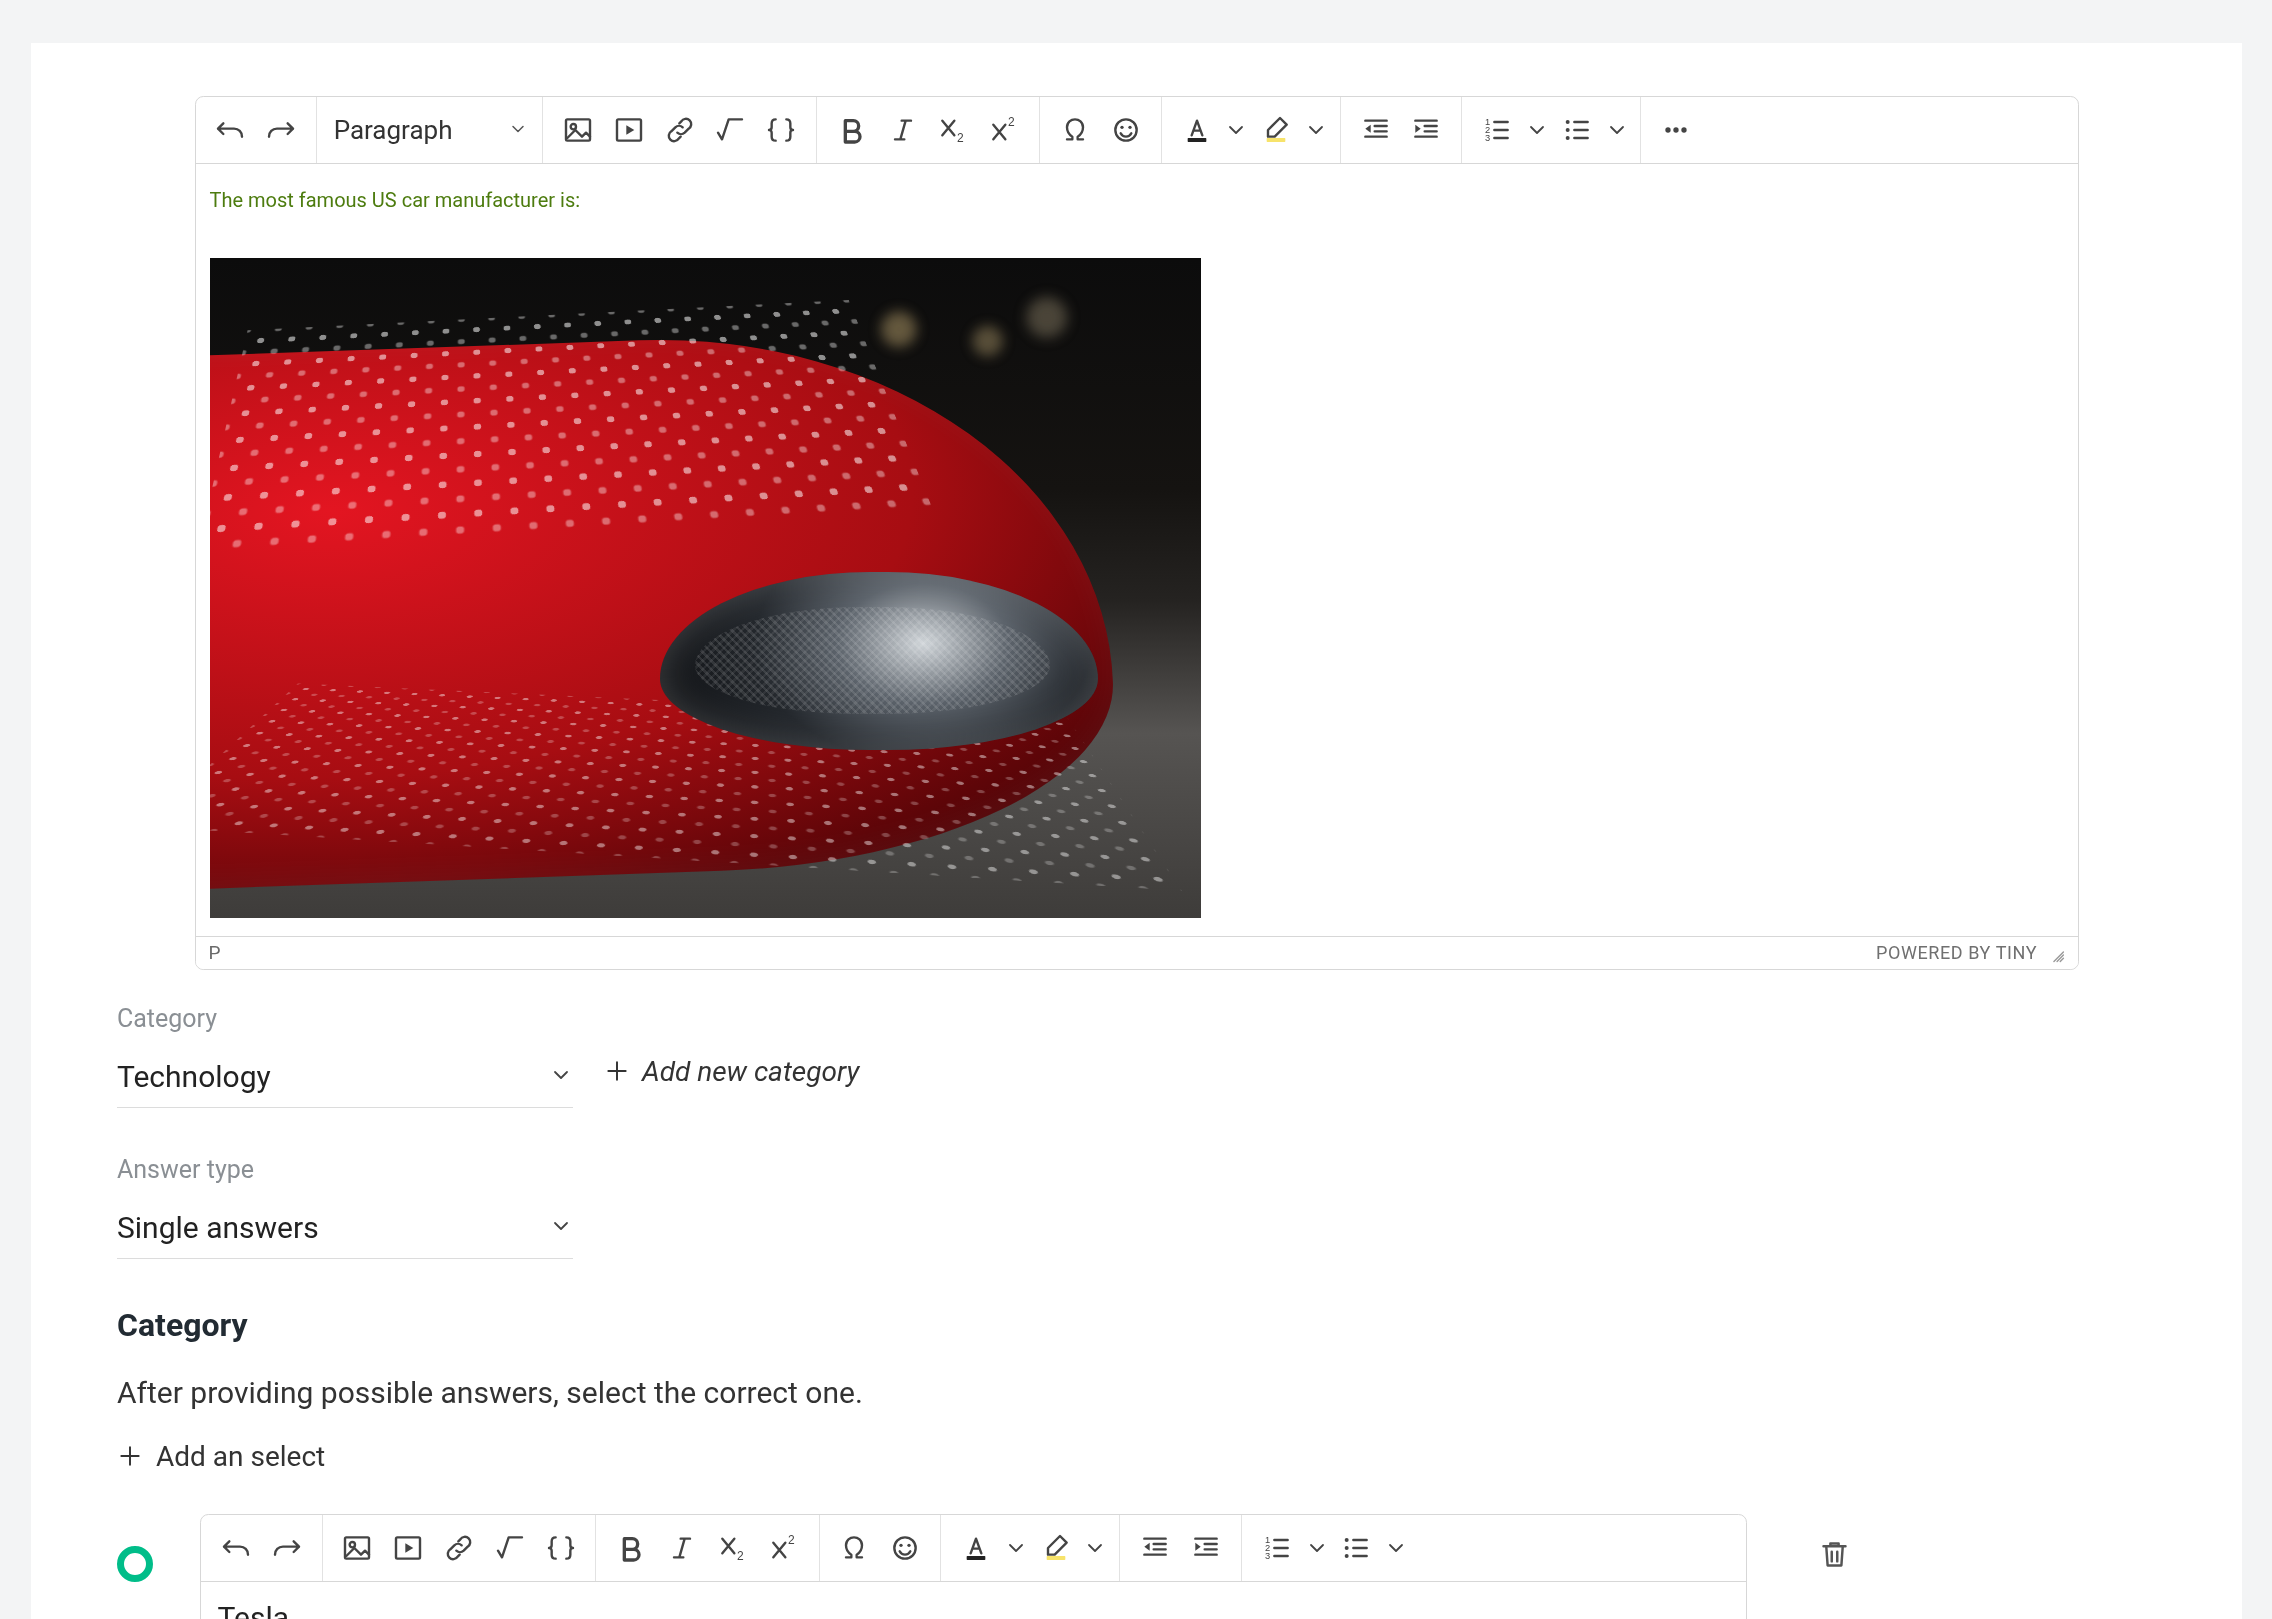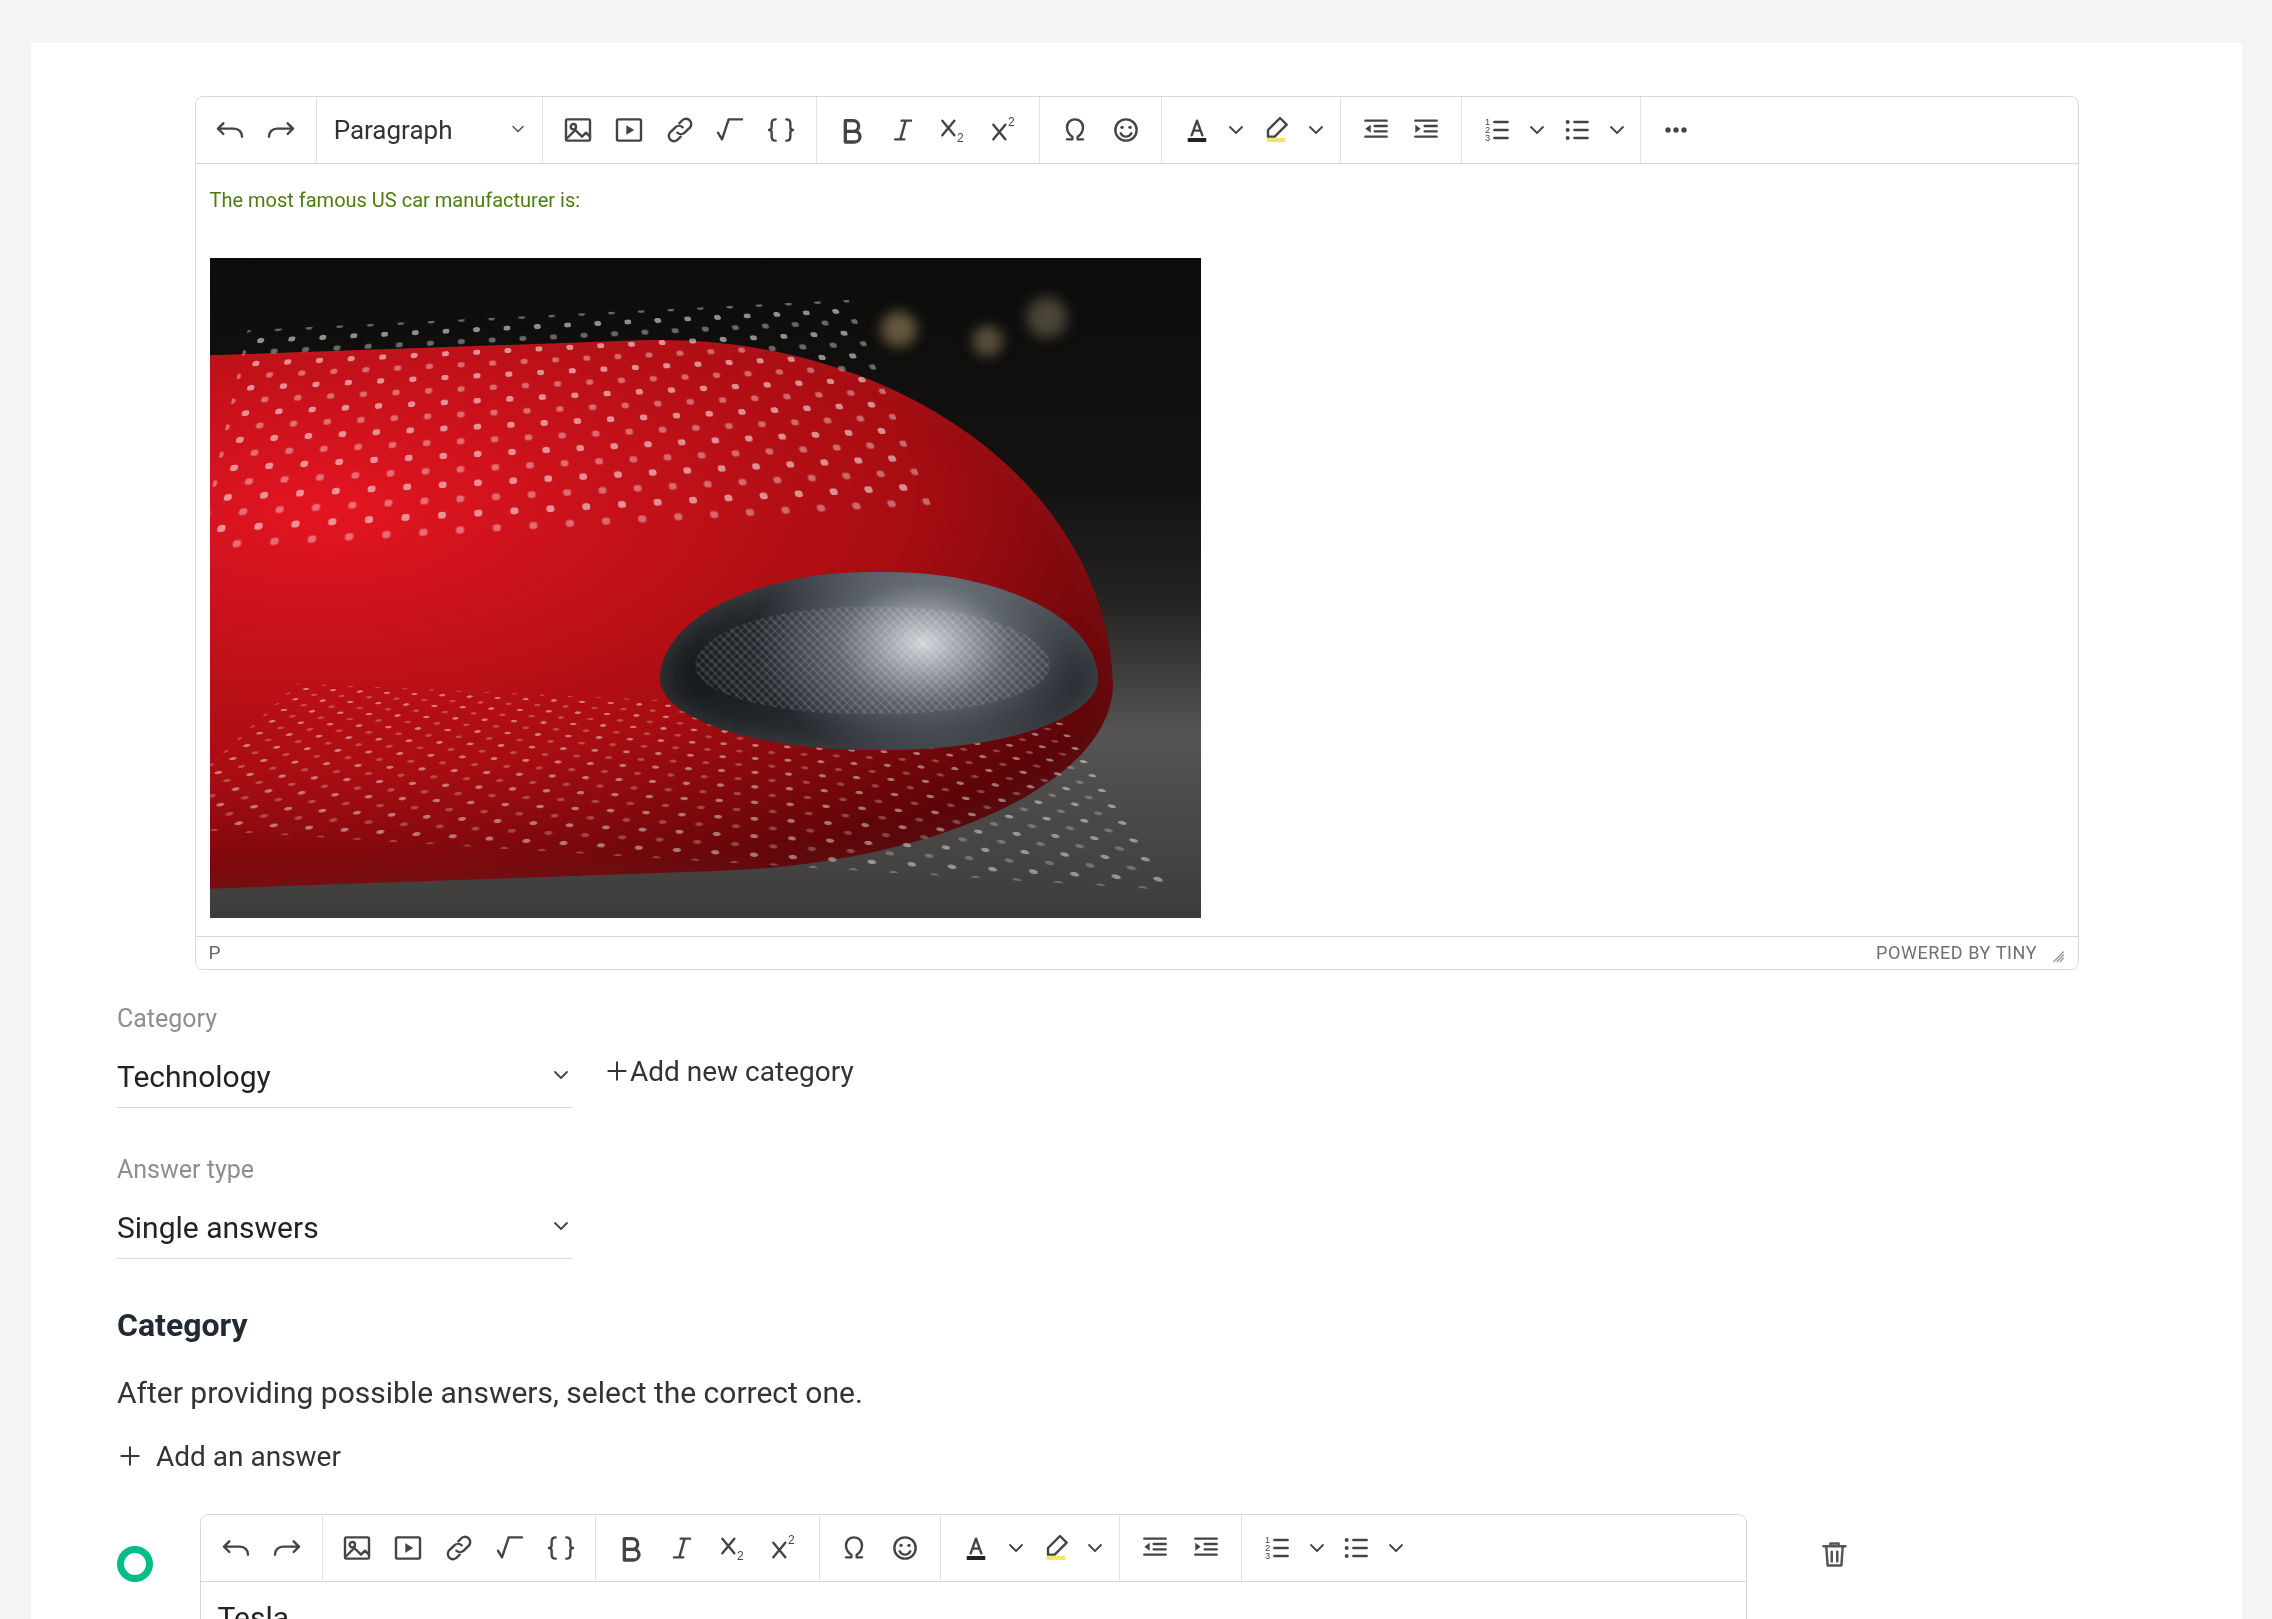--- a/index.html
+++ b/index.html
@@ -185,23 +185,25 @@
     align-items: center;
     justify-content: space-between;
     font-size: 30px;
     color: #222;
     text-align: center;
   }
   .field-value .chev { color: #444; }
   .link-btn {
     display: inline-flex;
     align-items: center;
+    gap: 12px;
     font-size: 28px;
     color: #333;
     margin-top: 20px;
+    font-style: italic;
   }
   .link-btn .plus { width: 26px; height: 26px; }
 
   .answers-h {
     margin-top: 47px;
     font-size: 32px;
     font-weight: 700;
     color: #222b33;
   }
   .answers-help {
@@ -504,21 +506,21 @@
       </span>
     </div>
 
     <div class="answers-h">Category</div>
     <div class="answers-help">After providing possible answers, select the correct one.</div>
 
     <span class="add-answer">
       <svg width="26" height="26" viewBox="0 0 48 48">
           <path class="ico" d="M24 8v32M8 24h32"></path>
         </svg>
-      <span>Add an answer</span>
+      <span>Add an select</span>
     </span>
   </div>
 
   <div class="answer-row">
     <div class="radio-ring"></div>
 
     <div class="answer-editor">
       <div class="toolbar">
 
         <div class="tgroup">

